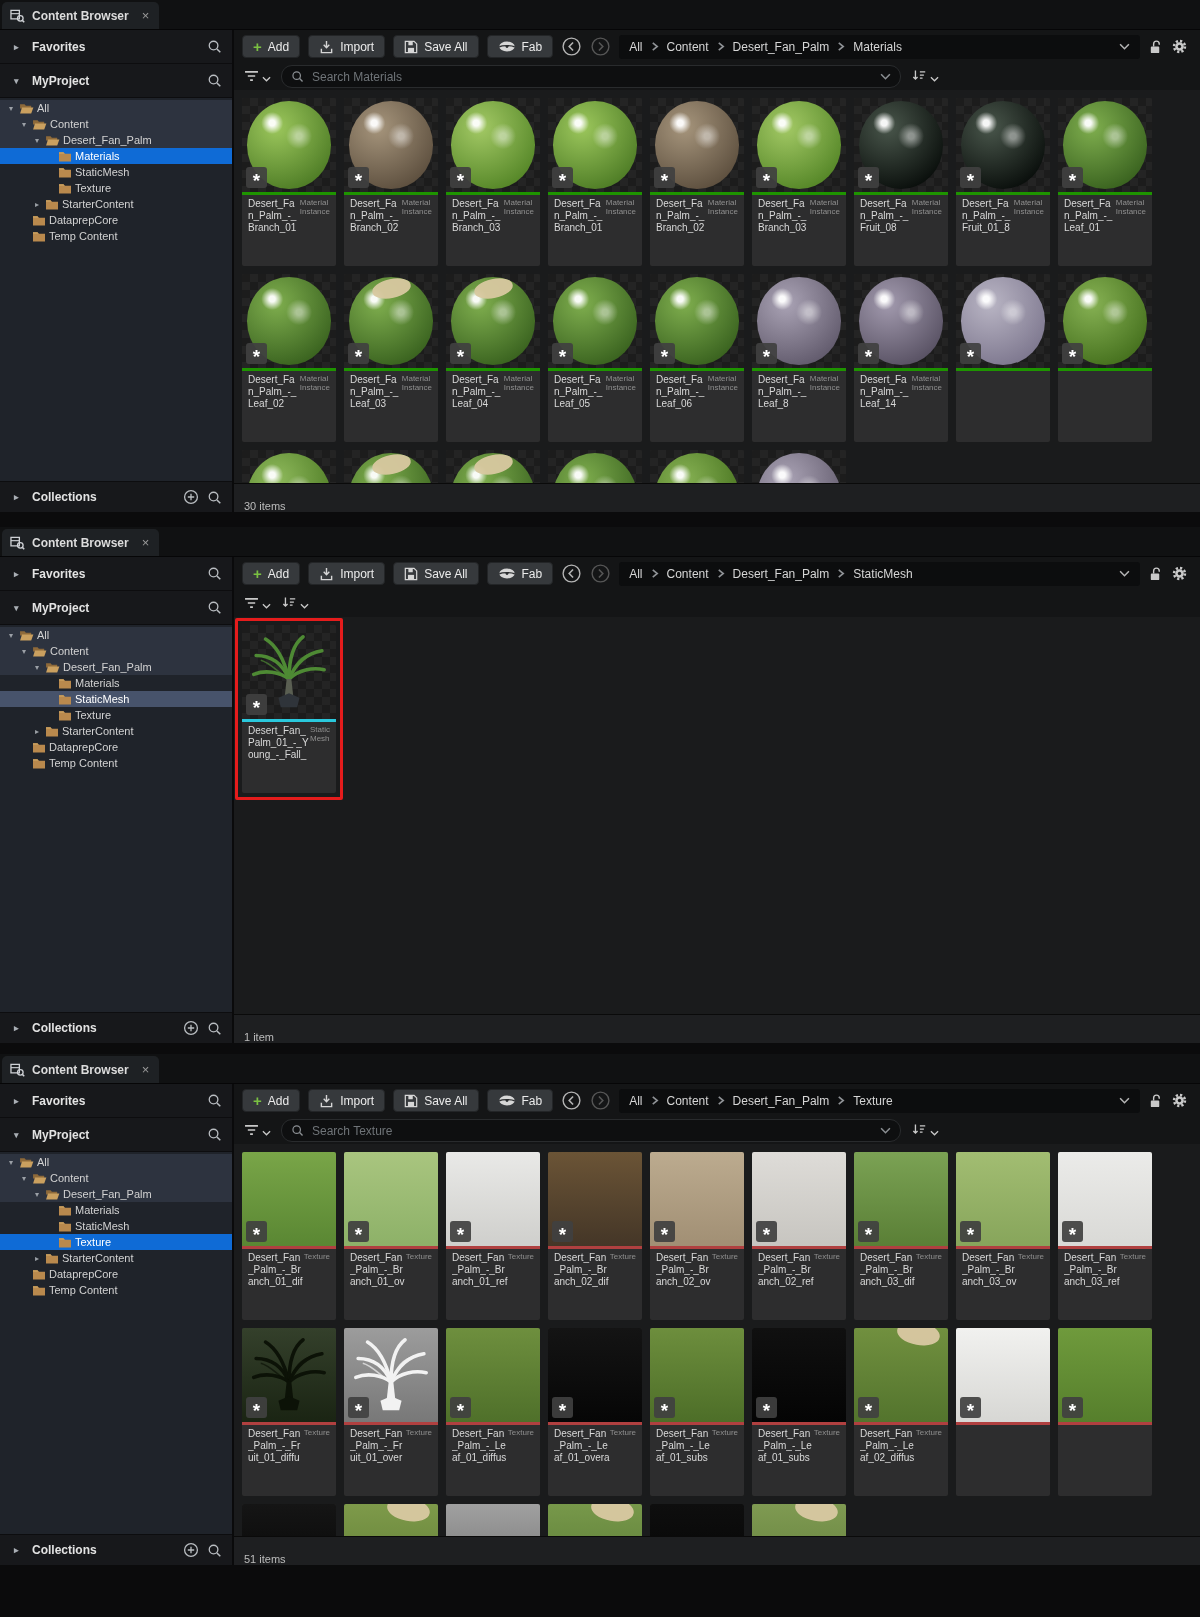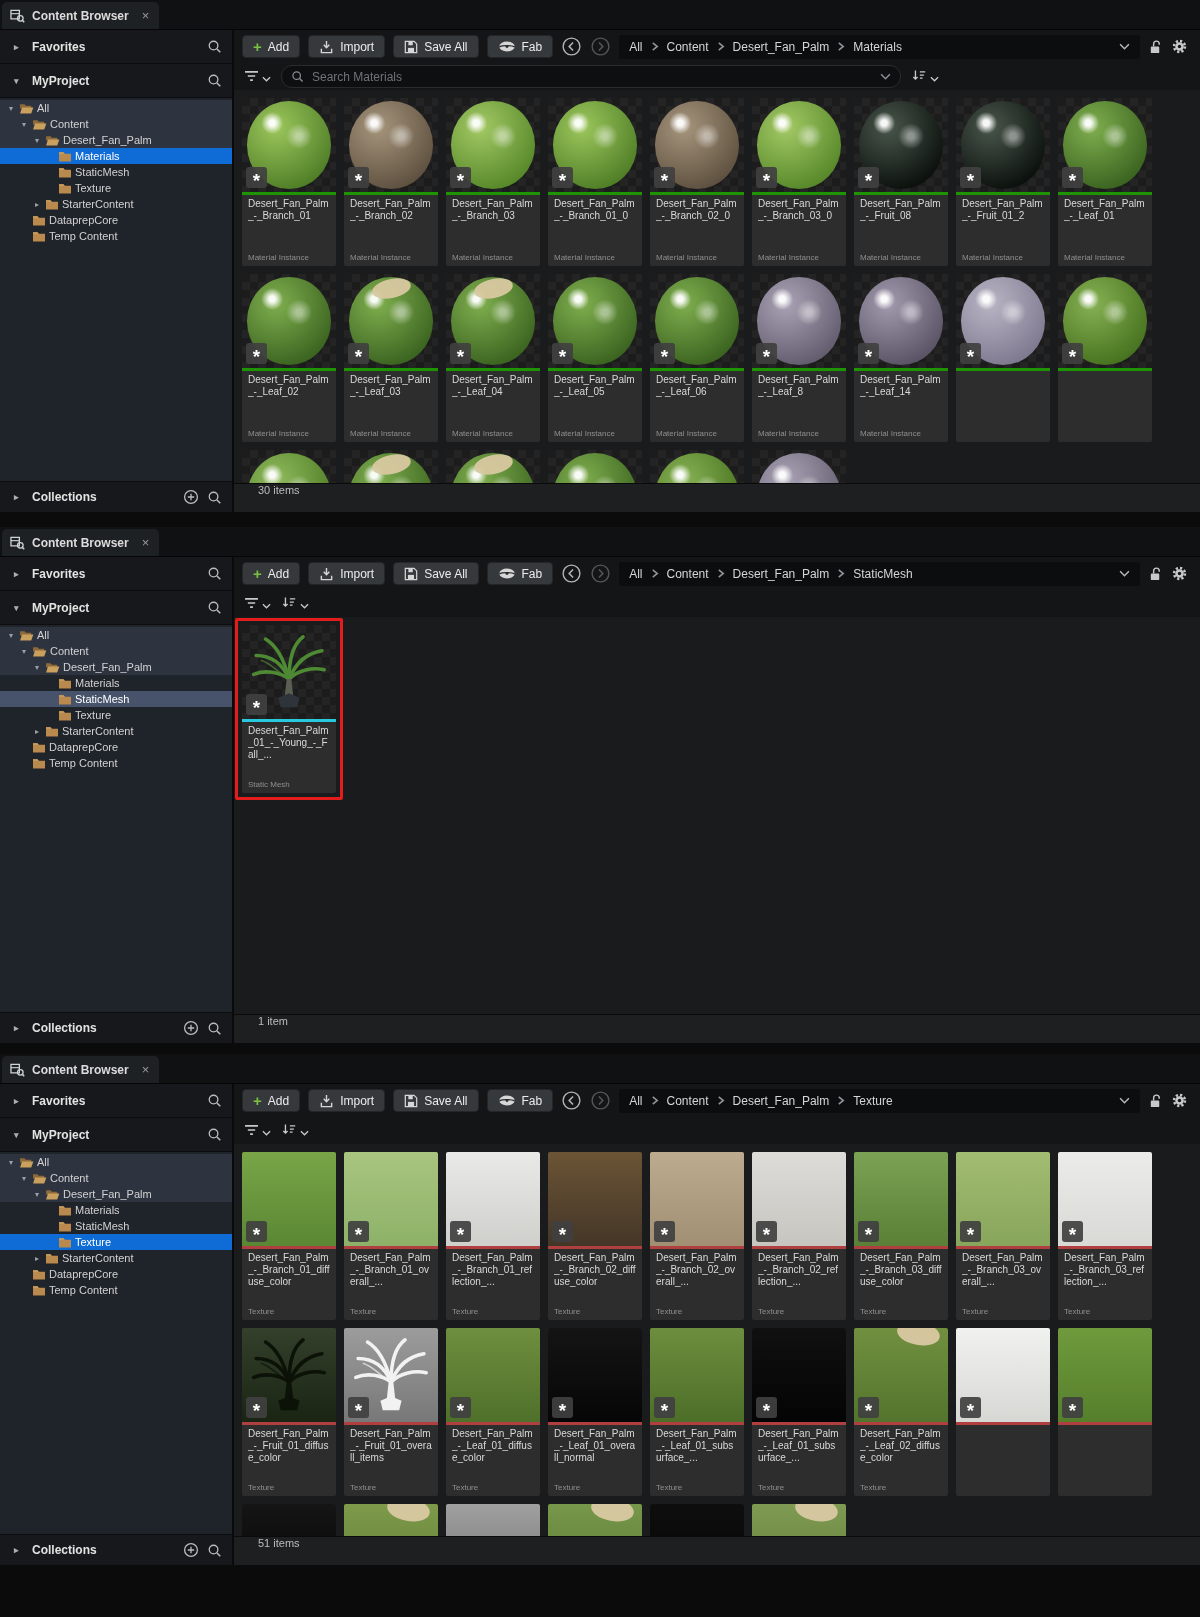--- a/index.html
+++ b/index.html
@@ -66,28 +66,28 @@
   .thumb{height:94px;position:relative;overflow:hidden;}
   .checker{background-color:#1c1c1c;
     background-image:linear-gradient(45deg,#242424 25%,transparent 25%,transparent 75%,#242424 75%),
                      linear-gradient(45deg,#242424 25%,transparent 25%,transparent 75%,#242424 75%);
     background-size:16px 16px;background-position:0 0,8px 8px;}
   .sphere{position:absolute;left:5%;top:3%;width:90%;height:94%;border-radius:50%;}
   .patch{position:absolute;border-radius:50%;opacity:.95;}
   .badge{position:absolute;left:4px;bottom:4px;width:21px;height:21px;border-radius:3px;
     background:rgba(64,64,64,.92);color:#fff;font-size:19px;line-height:27px;text-align:center;font-weight:bold;}
   .bar{height:3px;flex:0 0 3px;}
-  .cap{height:64px;padding:3px 6px 4px;display:flex;flex-direction:column;justify-content:space-between;}
+  .cap{height:64px;padding:3px 6px 4px;display:flex;flex-direction:row;justify-content:space-between;}
   .name{font-size:10px;line-height:12px;color:#d9d9d9;max-height:36px;overflow:hidden;word-break:break-all;}
   .type{font-size:8px;color:#8f8f8f;}
   .redbox{display:inline-block;border:3px solid #e51c1c;padding:4px;margin:-7px;border-radius:2px;}
   .thumb svg.palm{position:absolute;inset:0;width:100%;height:100%;}
 
   .statusbar{height:28px;flex:0 0 28px;background:#1e1f21;border-top:1px solid #0a0a0a;
-    display:flex;align-items:flex-start;padding-left:24px;font-size:11px;color:#bcbcbc;}
+    display:flex;align-items:flex-end;padding-left:10px;font-size:11px;color:#bcbcbc;}
 </style>
 </head>
 <body>
 
 <div id="panels">
     <section class="cb-panel">
   <div class="tabstrip">
     <div class="tab">
       <span class="tab-ic">
         <svg width="15" height="14" viewBox="0 0 16 15">
@@ -433,21 +433,21 @@
                   <div class="type">Material Instance</div>
                 </div>
               </div>
               <div class="tile">
                 <div class="thumb checker">
                   <div class="sphere" style="background: radial-gradient(circle at 30% 25%, rgba(255, 255, 255, 0.95) 0px, rgba(255, 255, 255, 0.95) 3px, rgba(255, 255, 255, 0) 11px), radial-gradient(circle at 62% 40%, rgba(255, 255, 255, 0.45) 0px, rgba(255, 255, 255, 0.45) 3px, rgba(255, 255, 255, 0) 13px), radial-gradient(circle at 35% 30%, rgb(73, 86, 75), rgb(11, 16, 13) 78%);"></div>
                   <div class="badge">*</div>
                 </div>
                 <div class="bar" style="background: rgb(30, 148, 0);"></div>
                 <div class="cap">
-                  <div class="name">Desert_​Fan_​Palm_​-_​Fruit_​01_​2</div>
+                  <div class="name">Desert_​Fan_​Palm_​-_​Fruit_​01_​8</div>
                   <div class="type">Material Instance</div>
                 </div>
               </div>
               <div class="tile">
                 <div class="thumb checker">
                   <div class="sphere" style="background: radial-gradient(circle at 30% 25%, rgba(255, 255, 255, 0.95) 0px, rgba(255, 255, 255, 0.95) 3px, rgba(255, 255, 255, 0) 11px), radial-gradient(circle at 62% 40%, rgba(255, 255, 255, 0.45) 0px, rgba(255, 255, 255, 0.45) 3px, rgba(255, 255, 255, 0) 13px), radial-gradient(circle at 35% 30%, rgb(127, 174, 78), rgb(59, 100, 32) 78%);"></div>
                   <div class="badge">*</div>
                 </div>
                 <div class="bar" style="background: rgb(30, 148, 0);"></div>
                 <div class="cap">
@@ -1125,20 +1125,34 @@
       </div>
       <div class="tb2">
         <span class="filter-ctl">
           <span><svg width="15" height="12" viewBox="0 0 16 13">
                   <path d="M1 2h14M4 6.5h8M6.5 11h3" stroke="currentColor" stroke-width="1.7"></path>
                 </svg></span>
           <span><svg width="9" height="6" viewBox="0 0 10 6">
                   <path d="M1 1l4 4 4-4" fill="none" stroke="currentColor" stroke-width="1.4"></path>
                 </svg></span>
         </span>
+        <div class="searchbox">
+          <span style="display:flex;">
+                <svg width="13" height="13" viewBox="0 0 16 16">
+                  <circle cx="7" cy="7" r="4.6" fill="none" stroke="currentColor" stroke-width="1.5"></circle>
+                  <line x1="10.6" y1="10.6" x2="14.2" y2="14.2" stroke="currentColor" stroke-width="1.7"></line>
+                </svg>
+              </span>
+          <input placeholder="Search Texture" style="">
+          <span style="display:flex;">
+                <svg width="11" height="7" viewBox="0 0 10 6">
+                  <path d="M1 1l4 4 4-4" fill="none" stroke="currentColor" stroke-width="1.4"></path>
+                </svg>
+              </span>
+        </div>
         <span class="sort-ctl">
           <span><svg width="16" height="13" viewBox="0 0 18 14">
                   <path d="M5 1.5v9.5M2.6 8.6 5 11l2.4-2.4" fill="none" stroke="currentColor" stroke-width="1.5"></path>
                   <path d="M10 3h6M10 6.5h4.5M10 10h3" stroke="currentColor" stroke-width="1.5"></path>
                 </svg></span>
           <span><svg width="9" height="6" viewBox="0 0 10 6">
                   <path d="M1 1l4 4 4-4" fill="none" stroke="currentColor" stroke-width="1.4"></path>
                 </svg></span>
         </span>
       </div>

